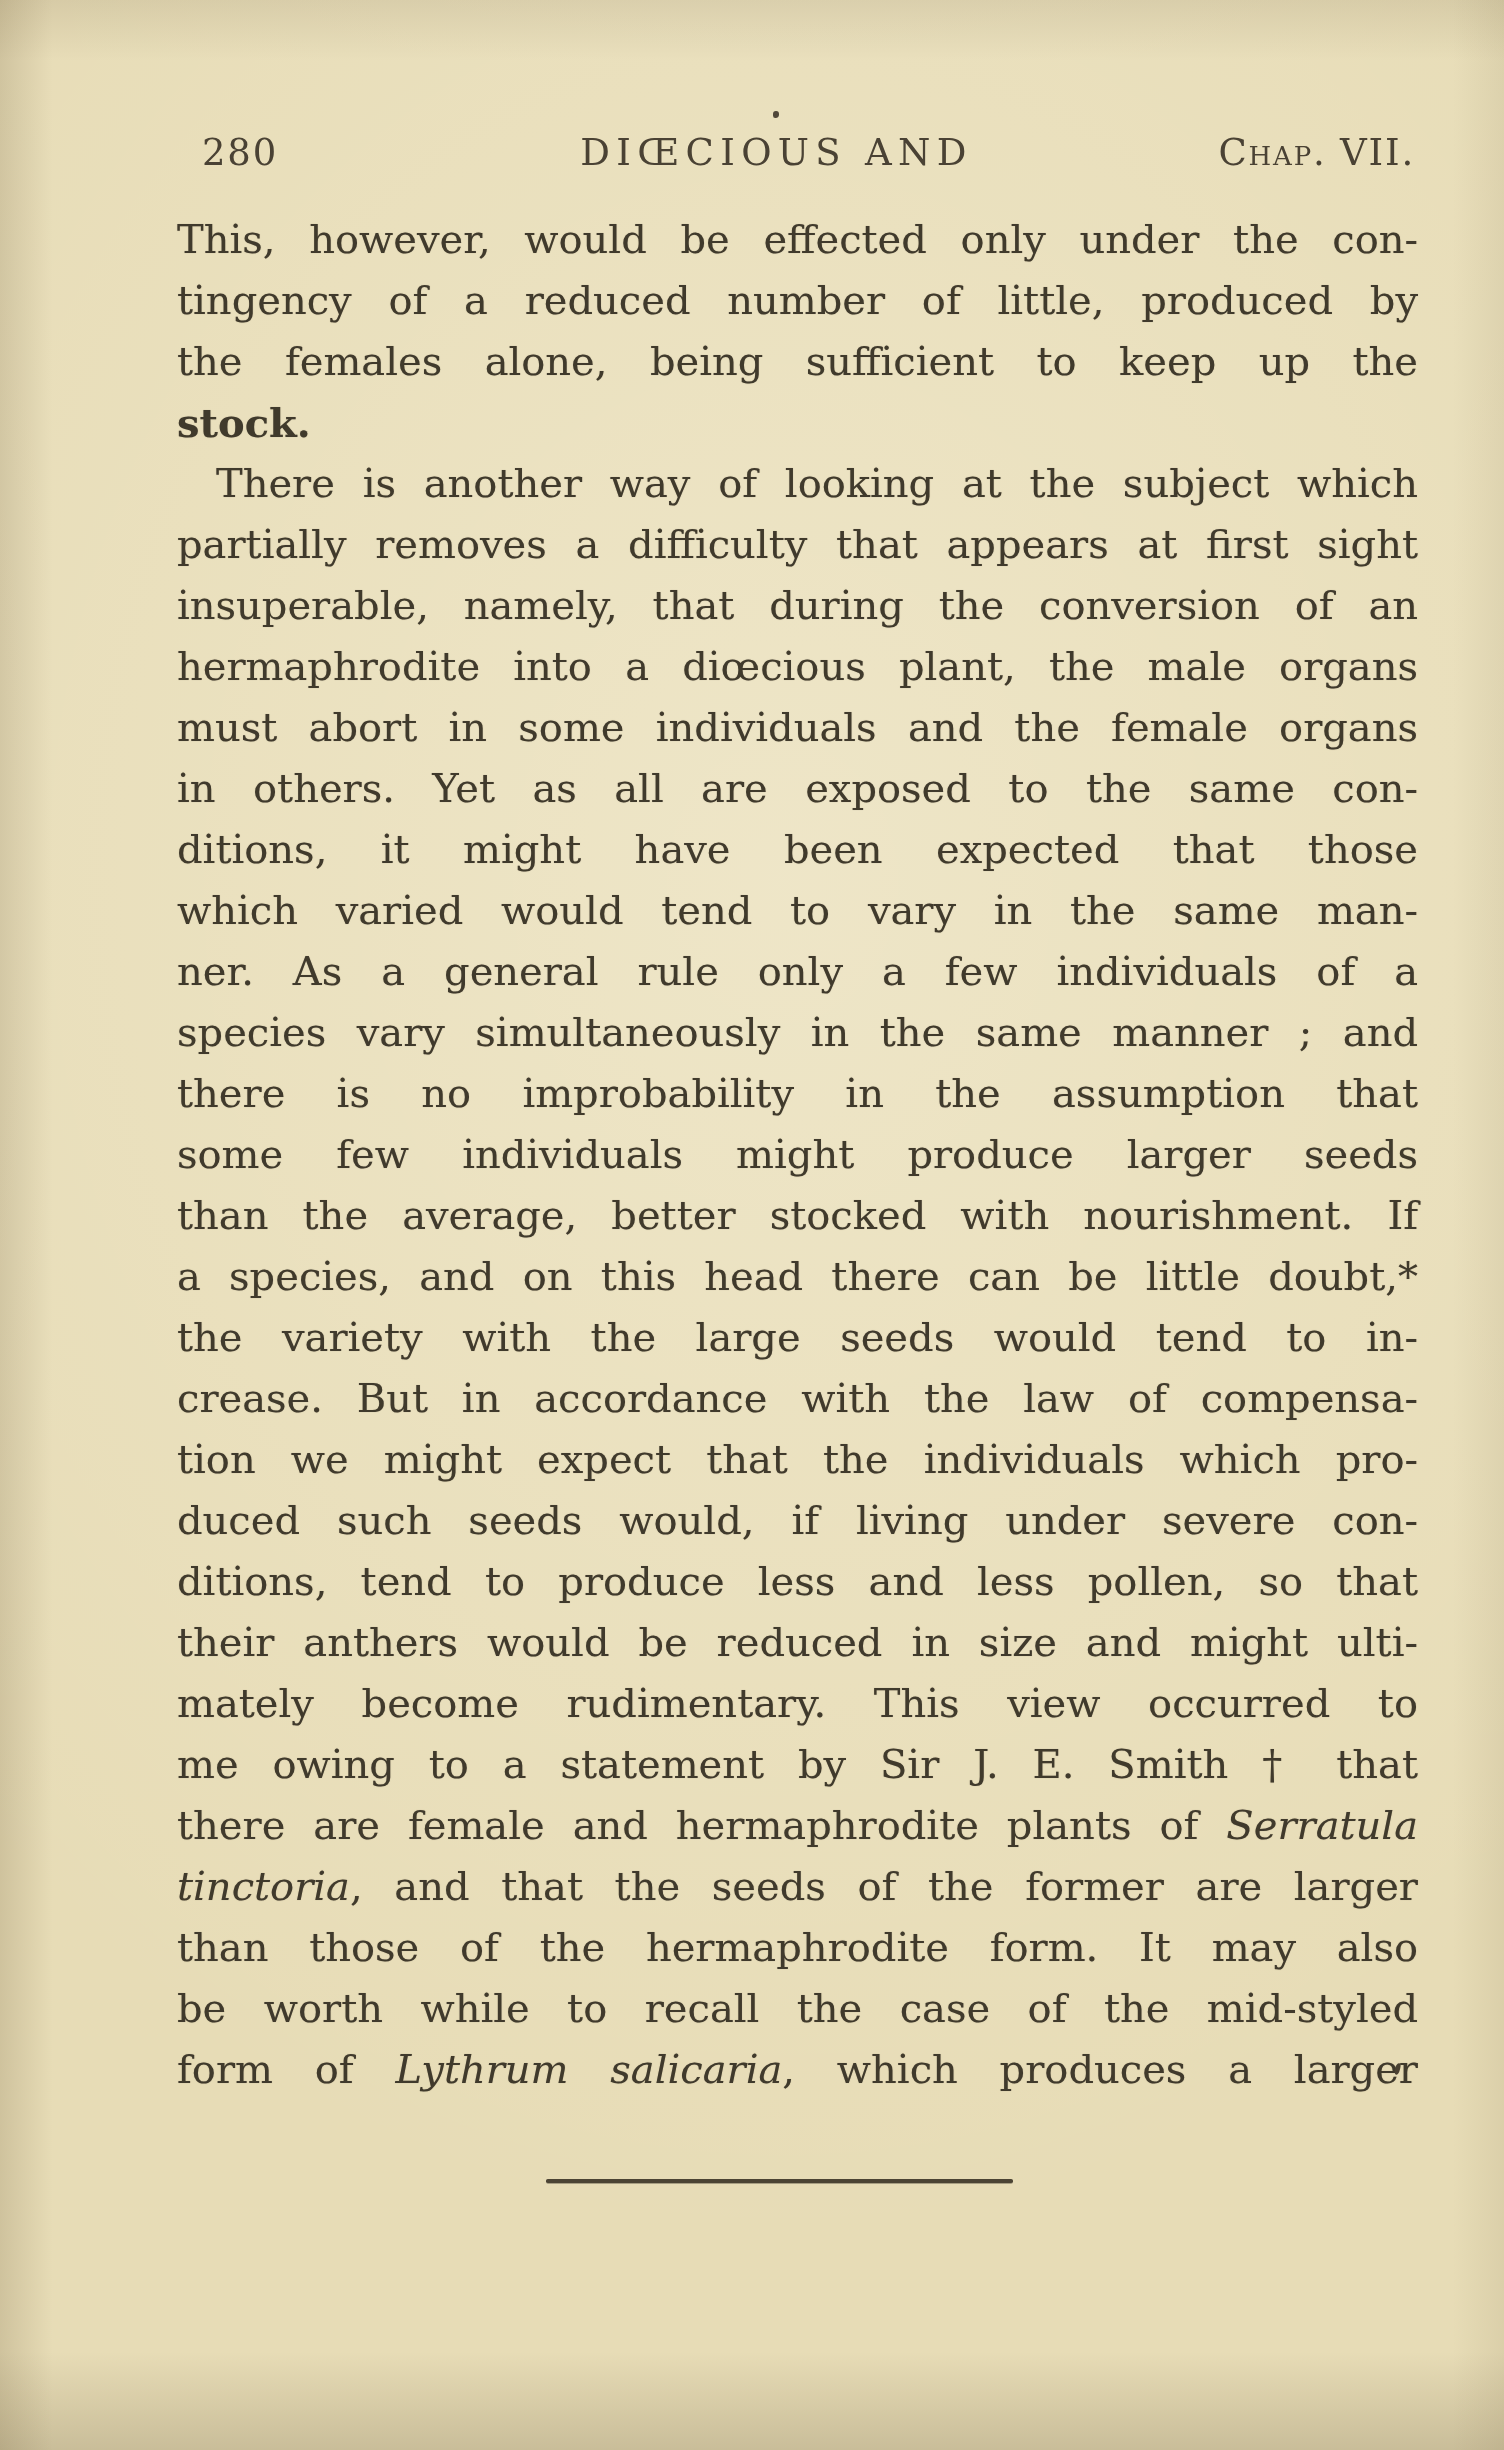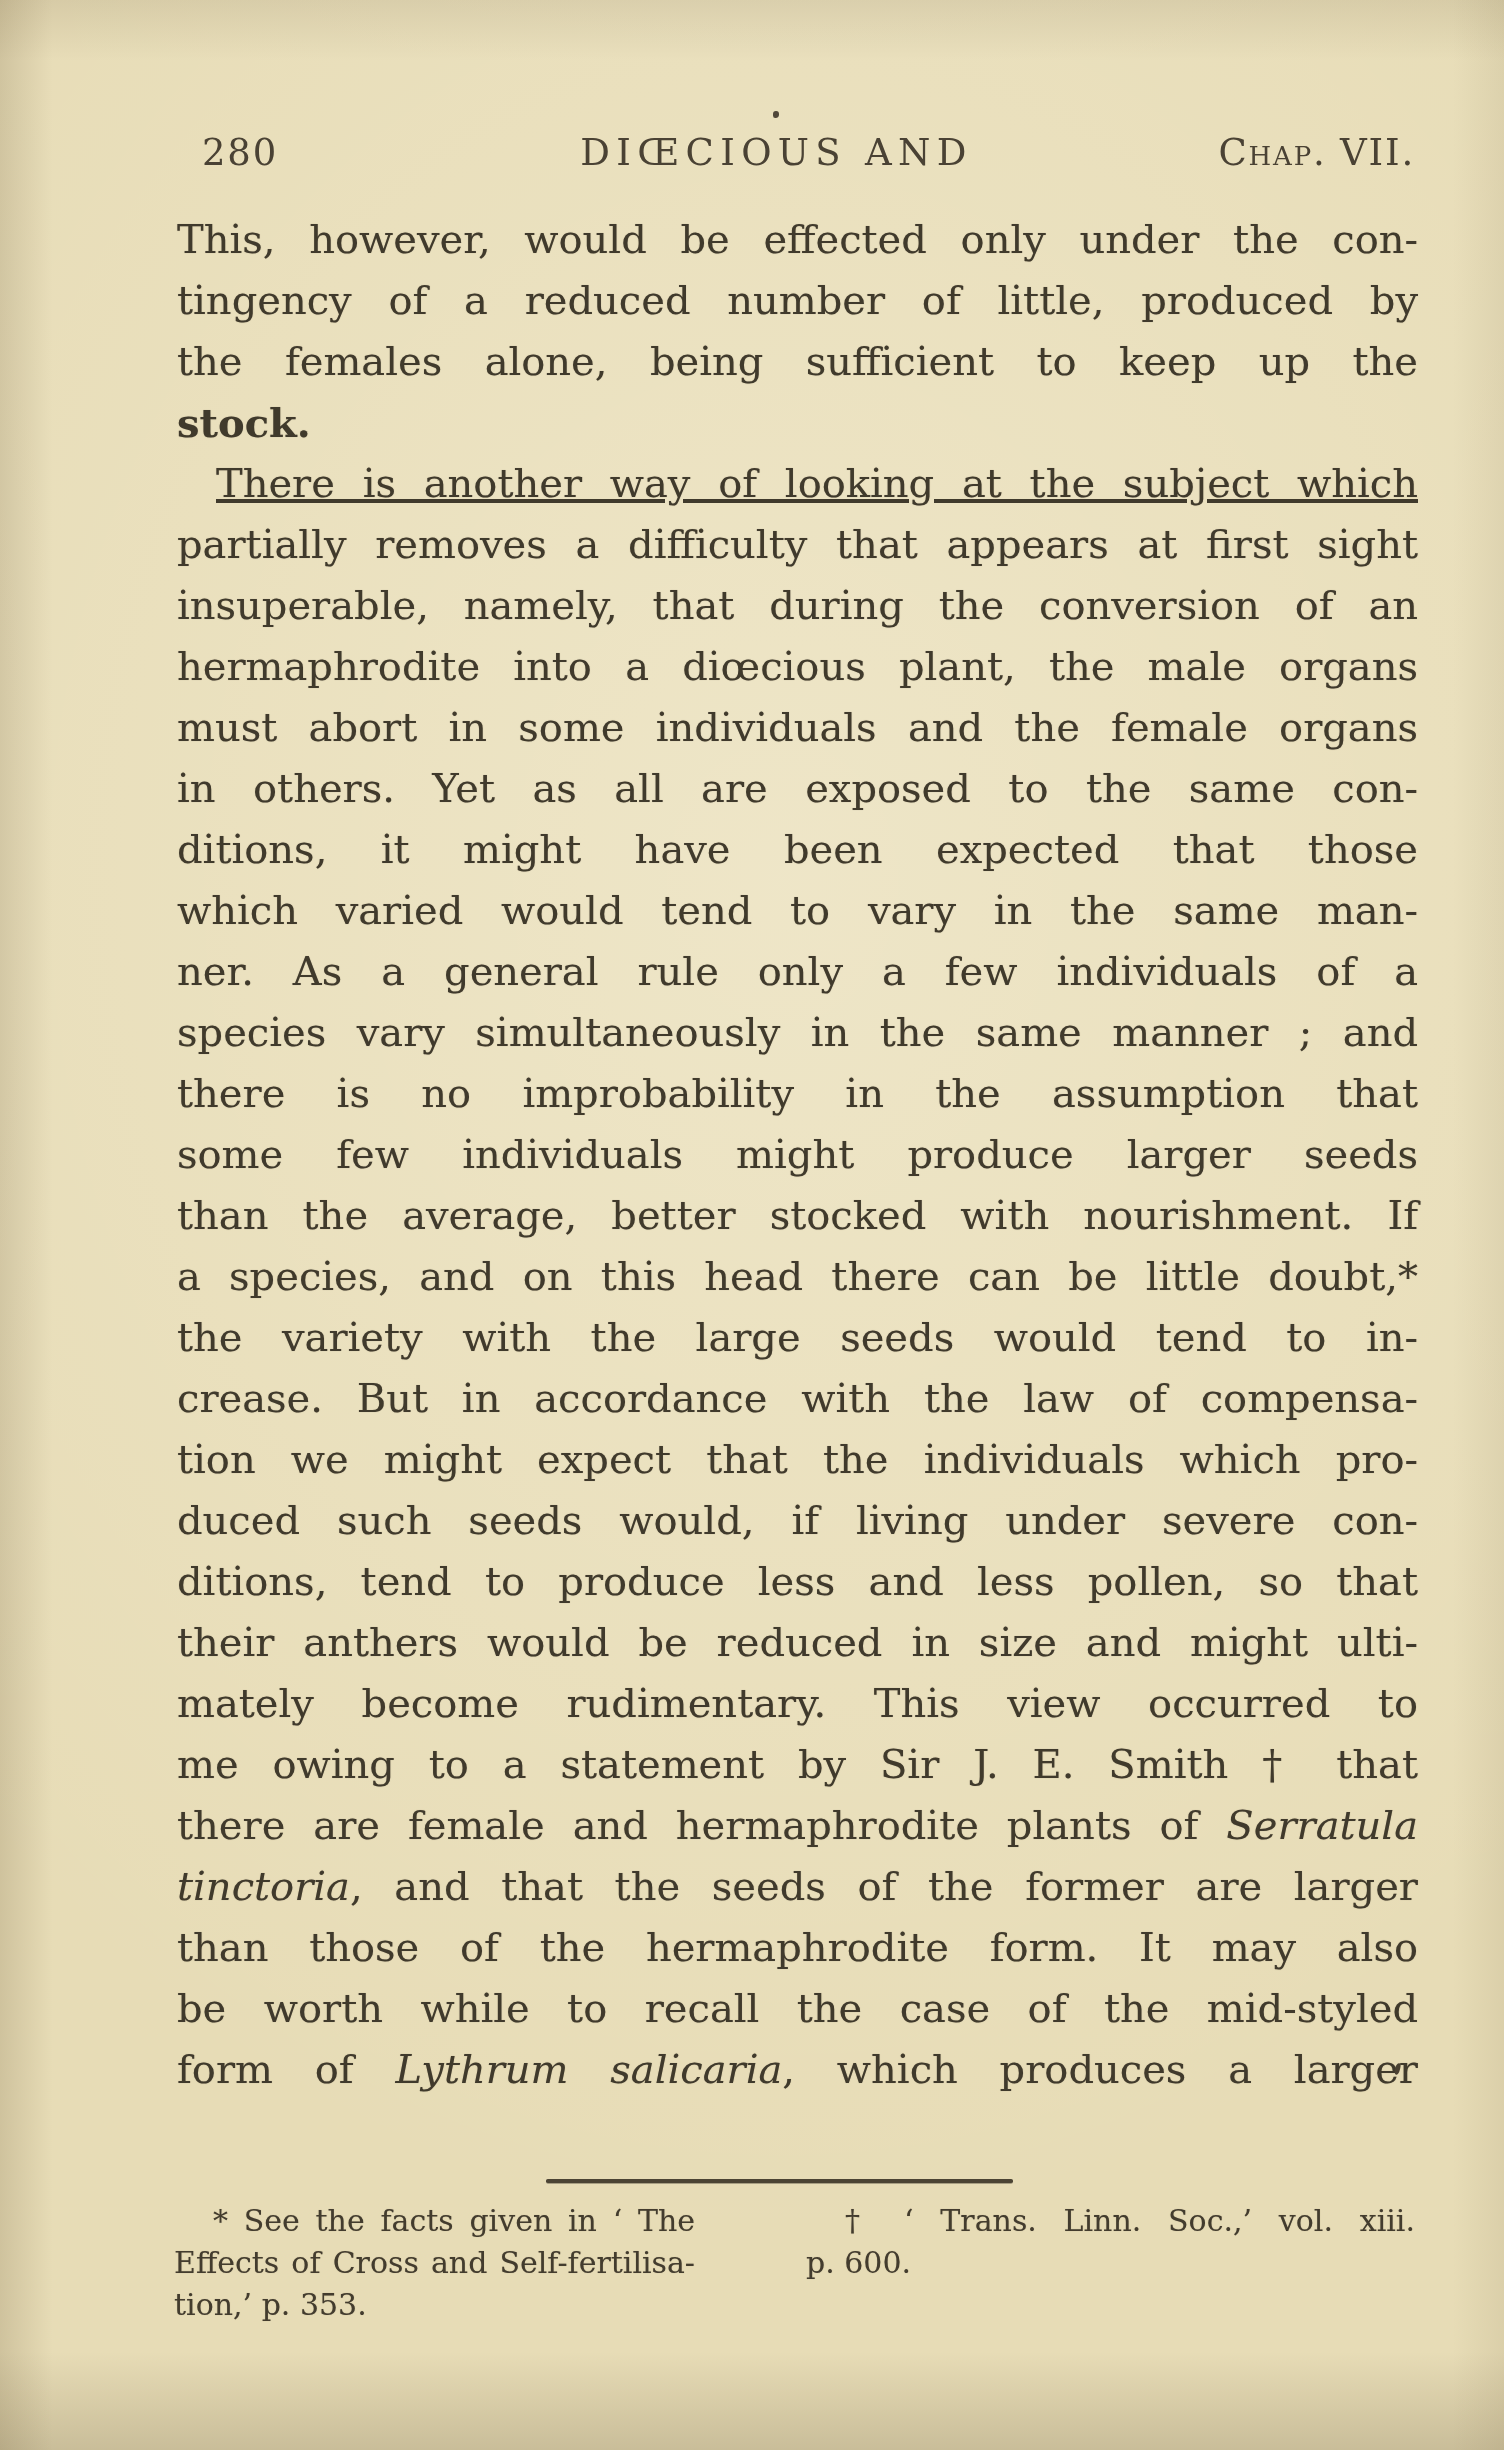--- a/index.html
+++ b/index.html
@@ -32,21 +32,21 @@
     font-size:40px;line-height:61px;
     color:#403а2c;
     color:#403a2c;
     text-shadow:0 0 0.9px rgba(62,52,36,0.35);
   }
   .bl{
     height:61px;white-space:nowrap;
     text-align:justify;text-align-last:justify;
     word-spacing:0.9px;
   }
-  .bl.ind{text-indent:39px;text-decoration:underline;}
+  .bl.ind{text-indent:39px;}
   .bl.end{text-align-last:left;font-weight:bold;}
   .it{font-style:italic;}
   
   .fnrule{
     position:absolute;top:2179px;left:546px;width:467px;height:3.6px;
     background:#4c4434;border-radius:1.8px;
     box-shadow:0 0.9px 0 rgba(76,68,52,0.4);
   }
   
   .footnotes{
@@ -114,26 +114,15 @@
     <div class="bl"><span class="it">tinctoria</span><span>, and that the seeds of the former are larger</span></div>
     <div class="bl">than those of the hermaphrodite form.  It may also</div>
     <div class="bl">be worth while to recall the case of the mid-styled</div>
     <div class="bl"><span>form of </span><span class="it">Lythrum salicaria</span><span>, which produces a larger</span></div>
   </div>
 
   <div class="speck2"></div>
 
   <div class="fnrule"></div>
 
-  <div class="footnotes">
-    <div class="fncol">
-      <div class="fl first">* See the facts given in ‘ The</div>
-      <div class="fl">Effects of Cross and Self-fertilisa-</div>
-      <div class="fl end">tion,’ p. 353.</div>
-    </div>
-    <div class="fncol right">
-      <div class="fl first">† ‘ Trans. Linn. Soc.,’ vol. xiii.</div>
-      <div class="fl end">p. 600.</div>
-    </div>
-  </div>
 
 </div>
 
 
 </body></html>

